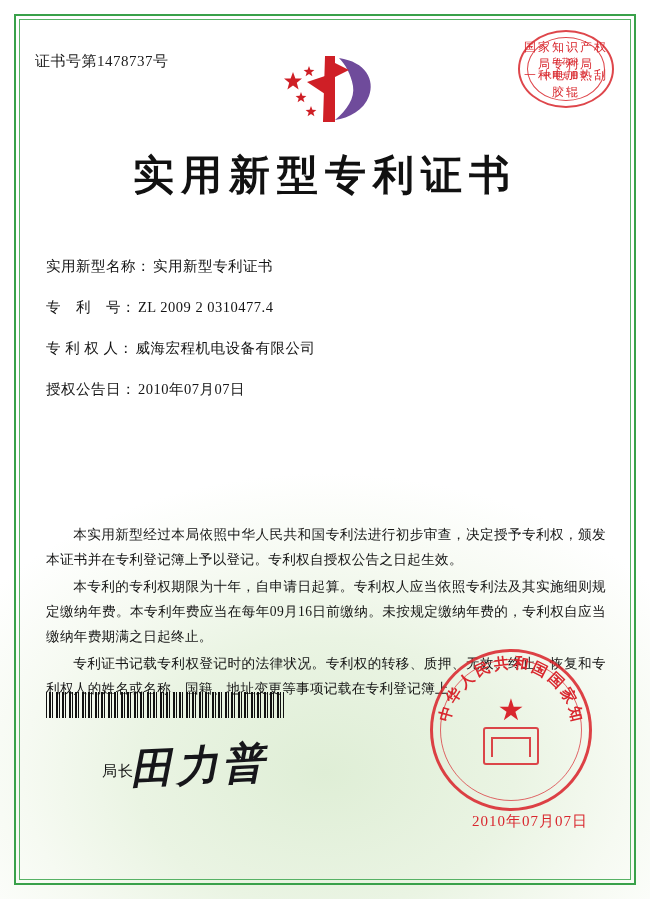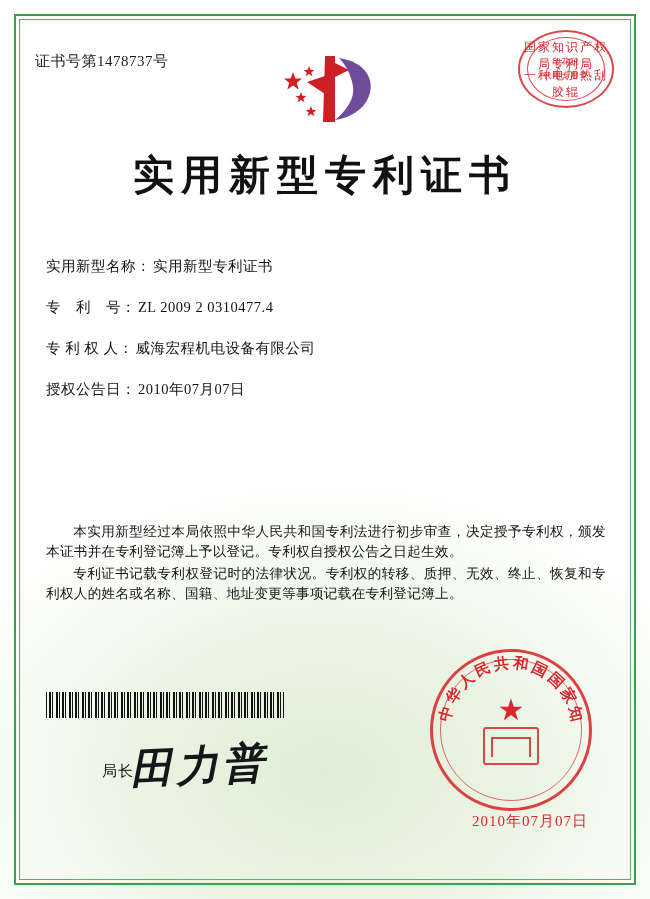--- a/index.html
+++ b/index.html
@@ -134,21 +134,21 @@
     letter-spacing: 0.5px;
   }
 
   
   .body-text {
     position: absolute;
     left: 46px;
     right: 44px;
     top: 522px;
     font-size: 13.6px;
-    line-height: 20px;
+    line-height: 25px;
     color: #141414;
     text-align: justify;
   }
   .body-text p {
     margin: 0 0 2px 0;
     text-indent: 2em;
     letter-spacing: 0.3px;
   }
 
   
@@ -312,20 +312,21 @@
       <span class="field-value">威海宏程机电设备有限公司</span>
     </div>
     <div class="field-row">
       <span class="field-label">授权公告日：</span>
       <span class="field-value">2010年07月07日</span>
     </div>
   </div>
 
   <div class="body-text">
     <p>本实用新型经过本局依照中华人民共和国专利法进行初步审查，决定授予专利权，颁发本证书并在专利登记簿上予以登记。专利权自授权公告之日起生效。</p>
+    <p>本专利的专利权期限为十年，自申请日起算。专利权人应当依照专利法及其实施细则规定缴纳年费。本专利年费应当在每年09月16日前缴纳。未按规定缴纳年费的，专利权自应当缴纳年费期满之日起终止。</p>
     <p>专利证书记载专利权登记时的法律状况。专利权的转移、质押、无效、终止、恢复和专利权人的姓名或名称、国籍、地址变更等事项记载在专利登记簿上。</p>
   </div>
 
   <div class="barcode"></div>
 
   <div class="director-label">局长</div>
   <div class="signature">田力普</div>
 
   <div class="seal-main">
     <div class="ring"></div>

